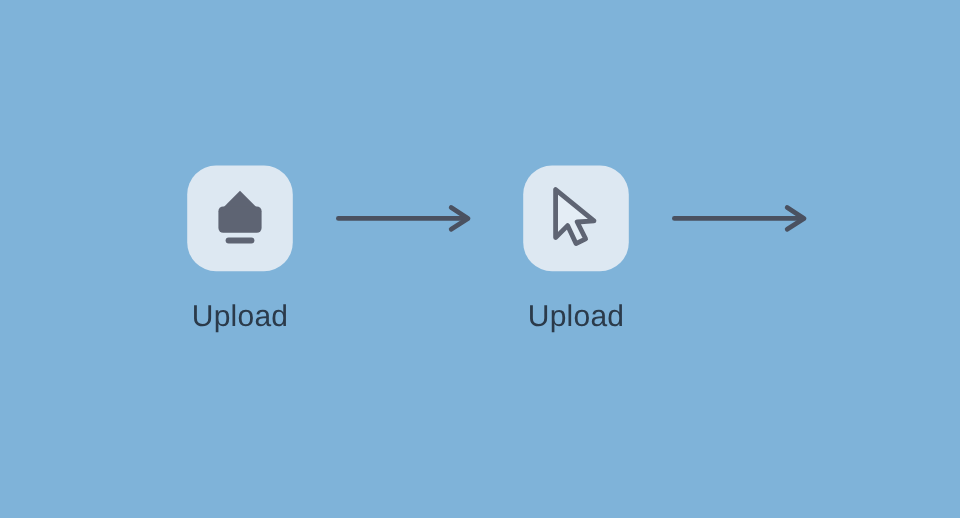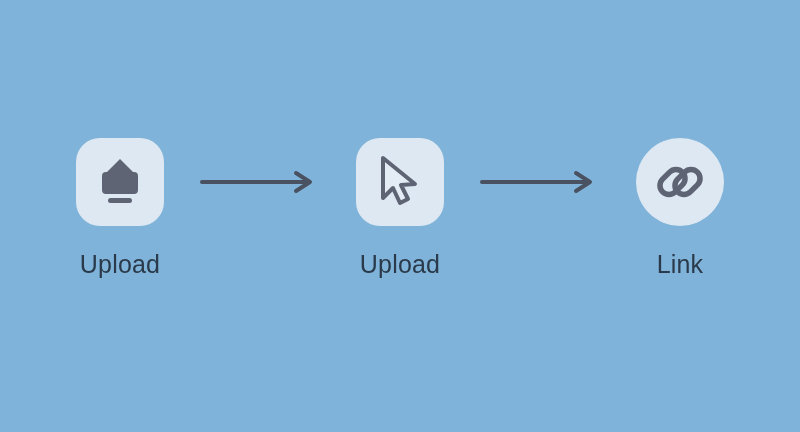--- a/index.html
+++ b/index.html
@@ -114,28 +114,15 @@
 
     <div class="connector">
       <span>
         <svg class="icon-svg" width="120" height="24" viewBox="0 0 120 24" xmlns="http://www.w3.org/2000/svg">
           <line x1="2" y1="12" x2="108" y2="12" stroke="#4a5160" stroke-width="4" stroke-linecap="round"></line>
           <polyline points="96,3 110,12 96,21" fill="none" stroke="#4a5160" stroke-width="4" stroke-linecap="round" stroke-linejoin="round"></polyline>
         </svg>
       </span>
     </div>
 
-    <div class="step">
-      <div class="tile circle">
-        <span>
-          <svg class="icon-svg" width="52" height="52" viewBox="0 0 52 52" xmlns="http://www.w3.org/2000/svg">
-            <g stroke="#5e6473" stroke-width="5.5" fill="none" stroke-linecap="round">
-              <rect x="4.5" y="17" width="28" height="18" rx="9" ry="9" transform="rotate(-45 18.5 26)"></rect>
-              <rect x="19.5" y="17" width="28" height="18" rx="9" ry="9" transform="rotate(-45 33.5 26)"></rect>
-            </g>
-          </svg>
-        </span>
-      </div>
-      <div class="label">Link</div>
-    </div>
 
   </div>
 </div>
 
 </body></html>

